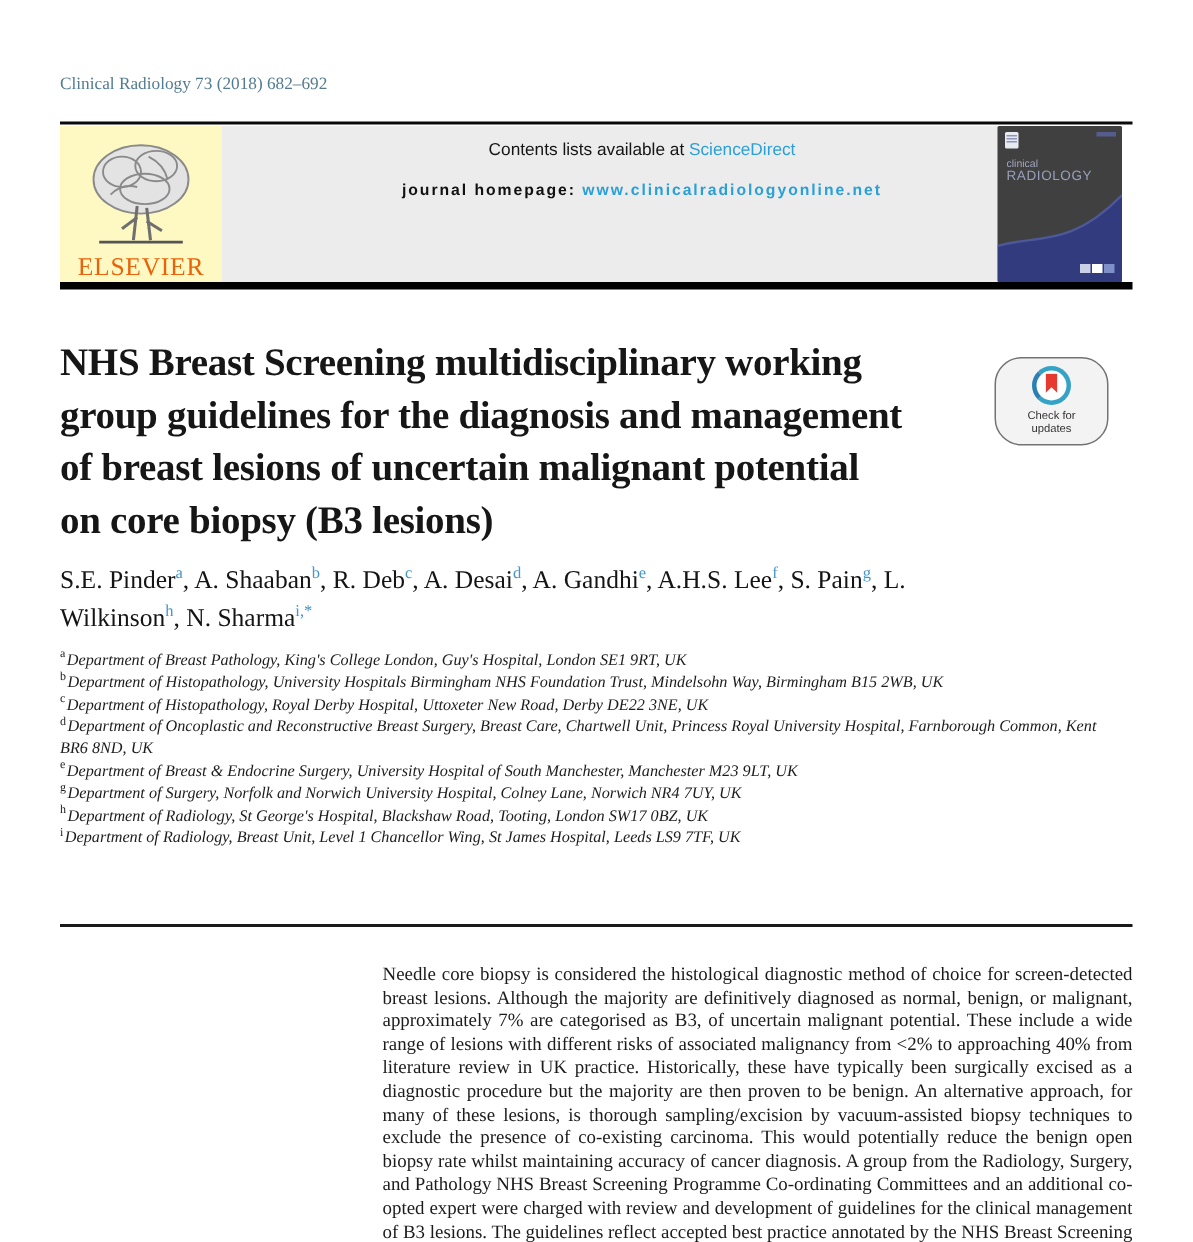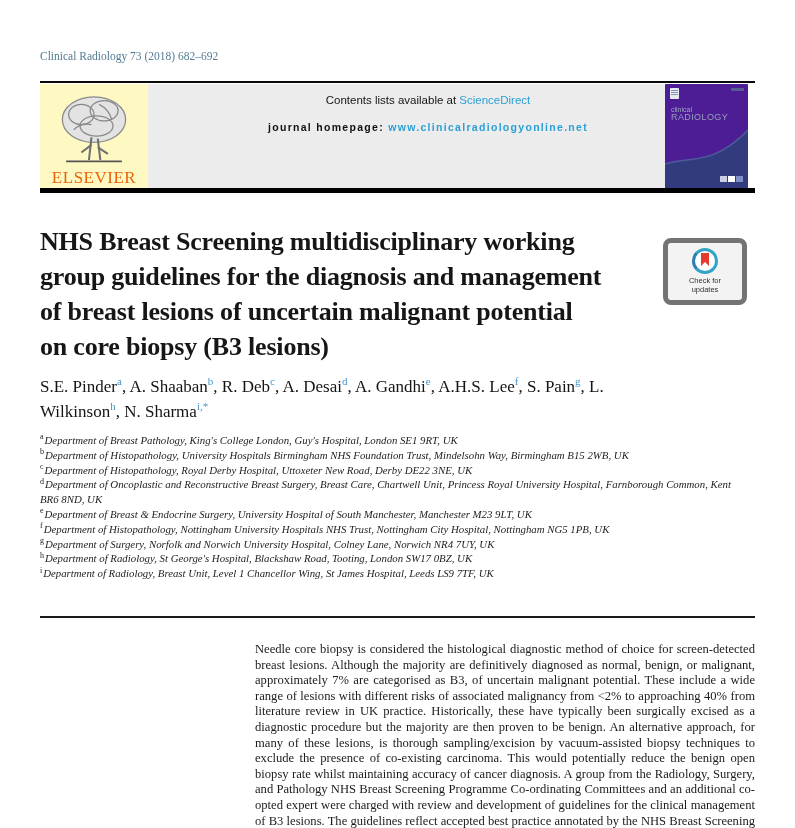--- a/index.html
+++ b/index.html
@@ -30,41 +30,41 @@
   }
   .contents-line{font-family:"Liberation Sans", sans-serif;font-size:11.5px;color:#151515;padding-top:10px;}
   .sd-link{color:#2ba0d6;text-decoration:none;}
   .journal-name{font-family:"Liberation Serif", serif;font-size:23px;color:#111;padding-top:13px;}
   .homepage-line{
     font-family:"Liberation Sans", sans-serif;font-size:10.5px;font-weight:bold;
     letter-spacing:1.3px;color:#111;padding-top:15px;
   }
   .homepage-url{color:#2ba0d6;text-decoration:none;text-align:right;}
   .cover{
-    position:absolute;left:625px;top:0;width:83px;height:104px;background:#4c1d95;
+    position:absolute;left:625px;top:0;width:83px;height:104px;background:#404040;
     overflow:hidden;border-radius:1px;
   }
   .cover-emblem{position:absolute;left:5px;top:4px;width:9px;height:11px;background:#e8eaf2;border-radius:1px;}
   .cover-emblem::after{content:"";position:absolute;left:1px;top:2px;width:7px;height:1px;background:#8b93b8;box-shadow:0 2px 0 #8b93b8,0 4px 0 #8b93b8;}
   .cover-issue{position:absolute;right:4px;top:4px;width:13px;height:3px;background:#555d8e;}
   .cover-title{position:absolute;left:6px;top:22px;line-height:1.05;}
   .cover-title .small{display:block;font-family:"Liberation Sans", sans-serif;font-size:7px;color:#a0a6bf;}
   .cover-title .big{display:block;font-family:"Liberation Sans", sans-serif;font-size:9px;letter-spacing:0.4px;color:#989fba;}
   .cover-swoosh{position:absolute;left:0;bottom:0;width:83px;height:70px;}
   .cover-badge{position:absolute;right:5px;bottom:6px;display:flex;gap:1px;}
   .cover-badge span{width:7px;height:6px;display:inline-block;}
   .thick-rule{position:absolute;left:40px;top:188px;width:715px;height:5px;background:#000;}
   .article-title{
     position:absolute;left:40px;top:224px;width:565px;
     font-family:"Liberation Serif", serif;font-size:26px;line-height:35px;color:#161616;
     letter-spacing:-0.2px;
   }
   .check-badge{
     position:absolute;left:663px;top:238px;width:74px;height:57px;
-    background:#f3f3f3;border:5px solid #737373;border-radius:8px;
+    background:#f3f3f3;border:1px solid #737373;border-radius:18px;
     display:flex;flex-direction:column;align-items:center;cursor:pointer;
   }
   .check-ring{
     margin-top:5px;width:20px;height:20px;border-radius:50%;
     border:3px solid #35a3c6;border-left-color:#2b7fb5;
     display:flex;align-items:flex-start;justify-content:center;background:#fff;
   }
   .check-ribbon{
     width:8px;height:13px;margin-top:2px;background:#e63a2e;
     clip-path:polygon(0 0,100% 0,100% 100%,50% 70%,0 100%);
@@ -167,21 +167,20 @@
 <div class="authors">
   <span><span>S.E. Pinder</span><sup>a</sup><span>, </span></span><span><span>A. Shaaban</span><sup>b</sup><span>, </span></span><span><span>R. Deb</span><sup>c</sup><span>, </span></span><span><span>A. Desai</span><sup>d</sup><span>, </span></span><span><span>A. Gandhi</span><sup>e</sup><span>, </span></span><span><span>A.H.S. Lee</span><sup>f</sup><span>, </span></span><span><span>S. Pain</span><sup>g</sup><span>, </span></span><span><span>L. Wilkinson</span><sup>h</sup><span>, </span></span><span><span>N. Sharma</span><sup>i,*</sup><span></span></span>
 </div>
 
 <div class="affiliations">
   <p class="aff-row"><sup>a</sup><span>Department of Breast Pathology, King's College London, Guy's Hospital, London SE1 9RT, UK</span></p>
   <p class="aff-row"><sup>b</sup><span>Department of Histopathology, University Hospitals Birmingham NHS Foundation Trust, Mindelsohn Way, Birmingham B15 2WB, UK</span></p>
   <p class="aff-row"><sup>c</sup><span>Department of Histopathology, Royal Derby Hospital, Uttoxeter New Road, Derby DE22 3NE, UK</span></p>
   <p class="aff-row"><sup>d</sup><span>Department of Oncoplastic and Reconstructive Breast Surgery, Breast Care, Chartwell Unit, Princess Royal University Hospital, Farnborough Common, Kent BR6 8ND, UK</span></p>
   <p class="aff-row"><sup>e</sup><span>Department of Breast &amp; Endocrine Surgery, University Hospital of South Manchester, Manchester M23 9LT, UK</span></p>
-  <p class="aff-row"><sup>f</sup><span>Department of Histopathology, Nottingham University Hospitals NHS Trust, Nottingham City Hospital, Nottingham NG5 1PB, UK</span></p>
   <p class="aff-row"><sup>g</sup><span>Department of Surgery, Norfolk and Norwich University Hospital, Colney Lane, Norwich NR4 7UY, UK</span></p>
   <p class="aff-row"><sup>h</sup><span>Department of Radiology, St George's Hospital, Blackshaw Road, Tooting, London SW17 0BZ, UK</span></p>
   <p class="aff-row"><sup>i</sup><span>Department of Radiology, Breast Unit, Level 1 Chancellor Wing, St James Hospital, Leeds LS9 7TF, UK</span></p>
 </div>
 
 <div class="mid-rule"></div>
 
 <div class="abstract">Needle core biopsy is considered the histological diagnostic method of choice for screen-detected breast lesions. Although the majority are definitively diagnosed as normal, benign, or malignant, approximately 7% are categorised as B3, of uncertain malignant potential. These include a wide range of lesions with different risks of associated malignancy from &lt;2% to approaching 40% from literature review in UK practice. Historically, these have typically been surgically excised as a diagnostic procedure but the majority are then proven to be benign. An alternative approach, for many of these lesions, is thorough sampling/excision by vacuum-assisted biopsy techniques to exclude the presence of co-existing carcinoma. This would potentially reduce the benign open biopsy rate whilst maintaining accuracy of cancer diagnosis. A group from the Radiology, Surgery, and Pathology NHS Breast Screening Programme Co-ordinating Committees and an additional co-opted expert were charged with review and development of guidelines for the clinical management of B3 lesions. The guidelines reflect accepted best practice annotated by the NHS Breast Screening Programme and approved by the</div>
 
 </body></html>

